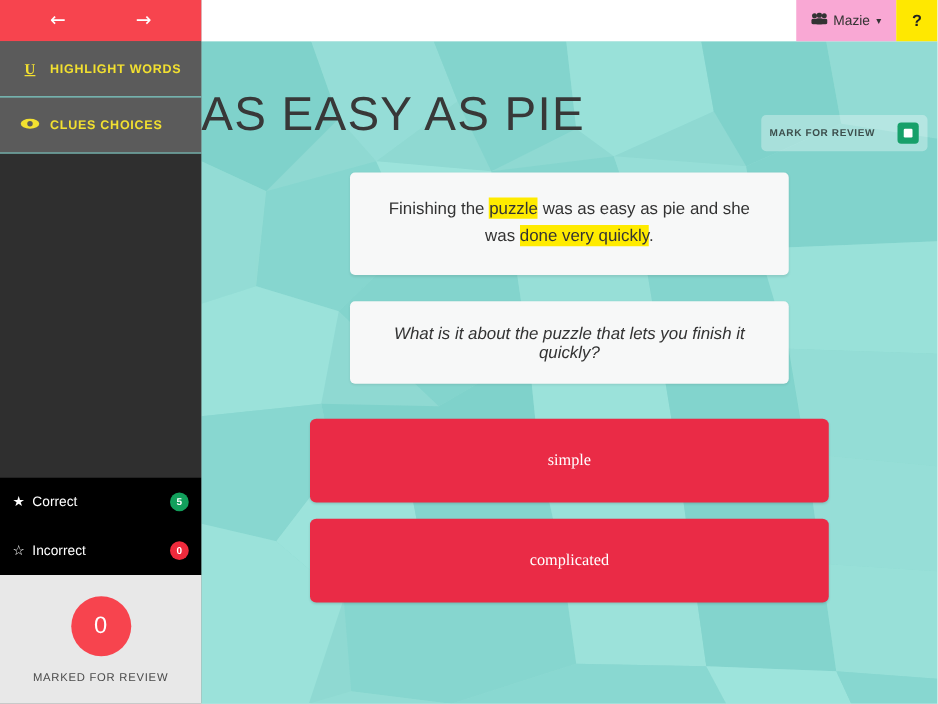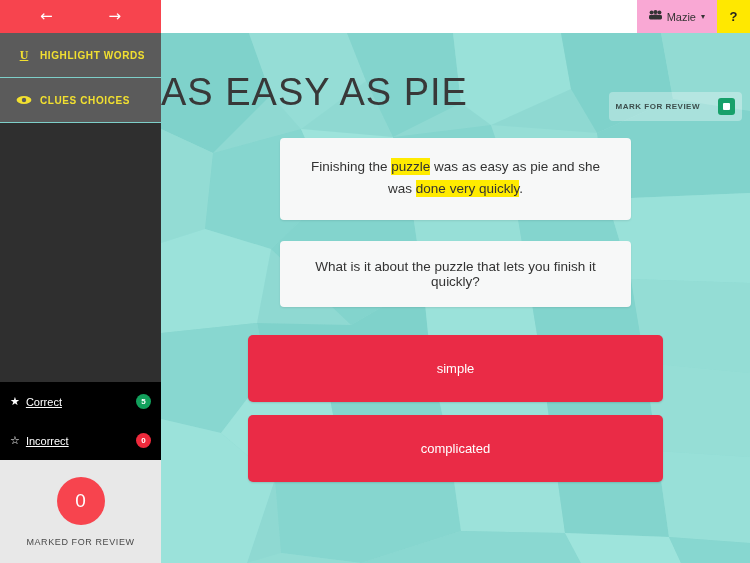--- a/index.html
+++ b/index.html
@@ -87,21 +87,20 @@
   .stat-star {
     color: #fff;
     font-size: 11px;
     margin-right: 6px;
     font-family: "DejaVu Sans", sans-serif;
   }
   .stat-label {
     color: #fff;
     font-size: 11px;
     flex: 1 1 auto;
-    text-decoration: underline;
   }
   .stat-badge {
     width: 15px; height: 15px;
     border-radius: 50%;
     color: #fff;
     font-size: 8px;
     font-weight: bold;
     display: flex;
     align-items: center;
     justify-content: center;
@@ -244,37 +243,38 @@
     background: #ffeb00;
     color: #333;
     padding: 1px 0;
   }
   #question-card {
     margin-top: 21px;
     padding: 18px 20px;
     font-size: 13.5px;
     color: #333;
     text-align: center;
+    font-style: italic;
   }
 
   #choices {
     width: 415px;
     margin: 28px auto 0;
     display: flex;
     flex-direction: column;
     gap: 13px;
   }
   .choice {
     background: #ea2b46;
     color: #fff;
     border: none;
     border-radius: 5px;
     height: 67px;
     font-size: 13px;
-    font-family: Liberation Sans, sans-serif;
+    font-family: Liberation Serif, serif;
     cursor: pointer;
     box-shadow: 0 1px 2px rgba(0,0,0,0.13);
   }
 </style>
 </head>
 <body>
 
 <div id="app">
 
   <div id="sidebar">

